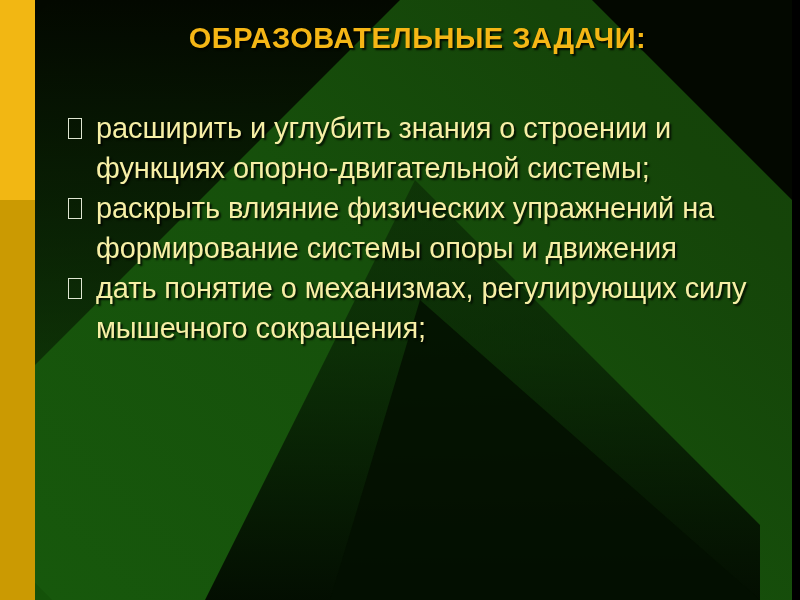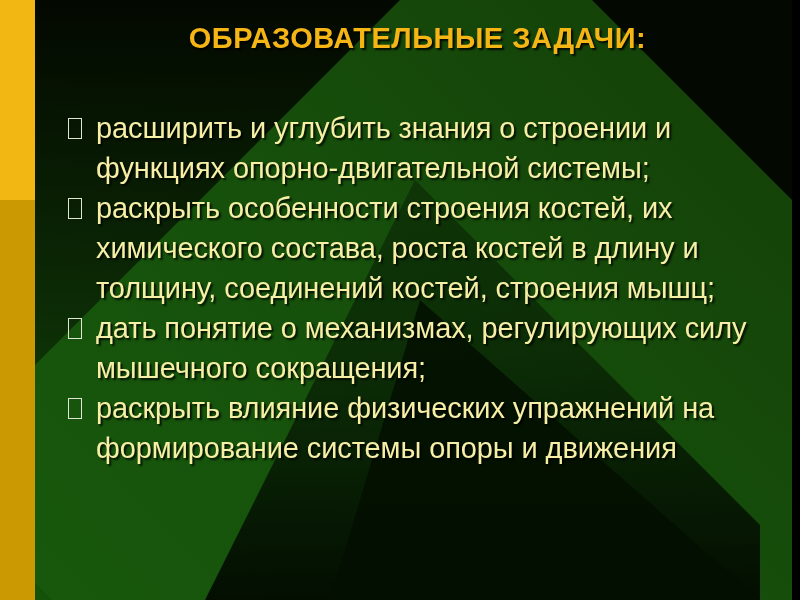--- a/index.html
+++ b/index.html
@@ -171,29 +171,25 @@
 
   <div class="title">ОБРАЗОВАТЕЛЬНЫЕ ЗАДАЧИ:</div>
 
   <div class="bullets">
 
     <div class="bullet-row">
       <span class="bullet-marker"></span>
       <span class="bullet-text"> расширить и углубить знания о строении и функциях опорно-двигательной системы;</span>
     </div>
 
+
     <div class="bullet-row">
       <span class="bullet-marker"></span>
-      <span class="bullet-text">раскрыть особенности строения костей, их химического состава, роста костей в длину и толщину, соединений костей, строения мышц;</span>
+      <span class="bullet-text">раскрыть влияние физических упражнений на формирование системы опоры и движения</span>
     </div>
 
     <div class="bullet-row">
       <span class="bullet-marker"></span>
       <span class="bullet-text">дать понятие о механизмах, регулирующих силу мышечного сокращения;</span>
     </div>
 
-    <div class="bullet-row">
-      <span class="bullet-marker"></span>
-      <span class="bullet-text">раскрыть влияние физических упражнений на формирование системы опоры и движения</span>
-    </div>
-
   </div>
 </div>
 
 </body></html>

